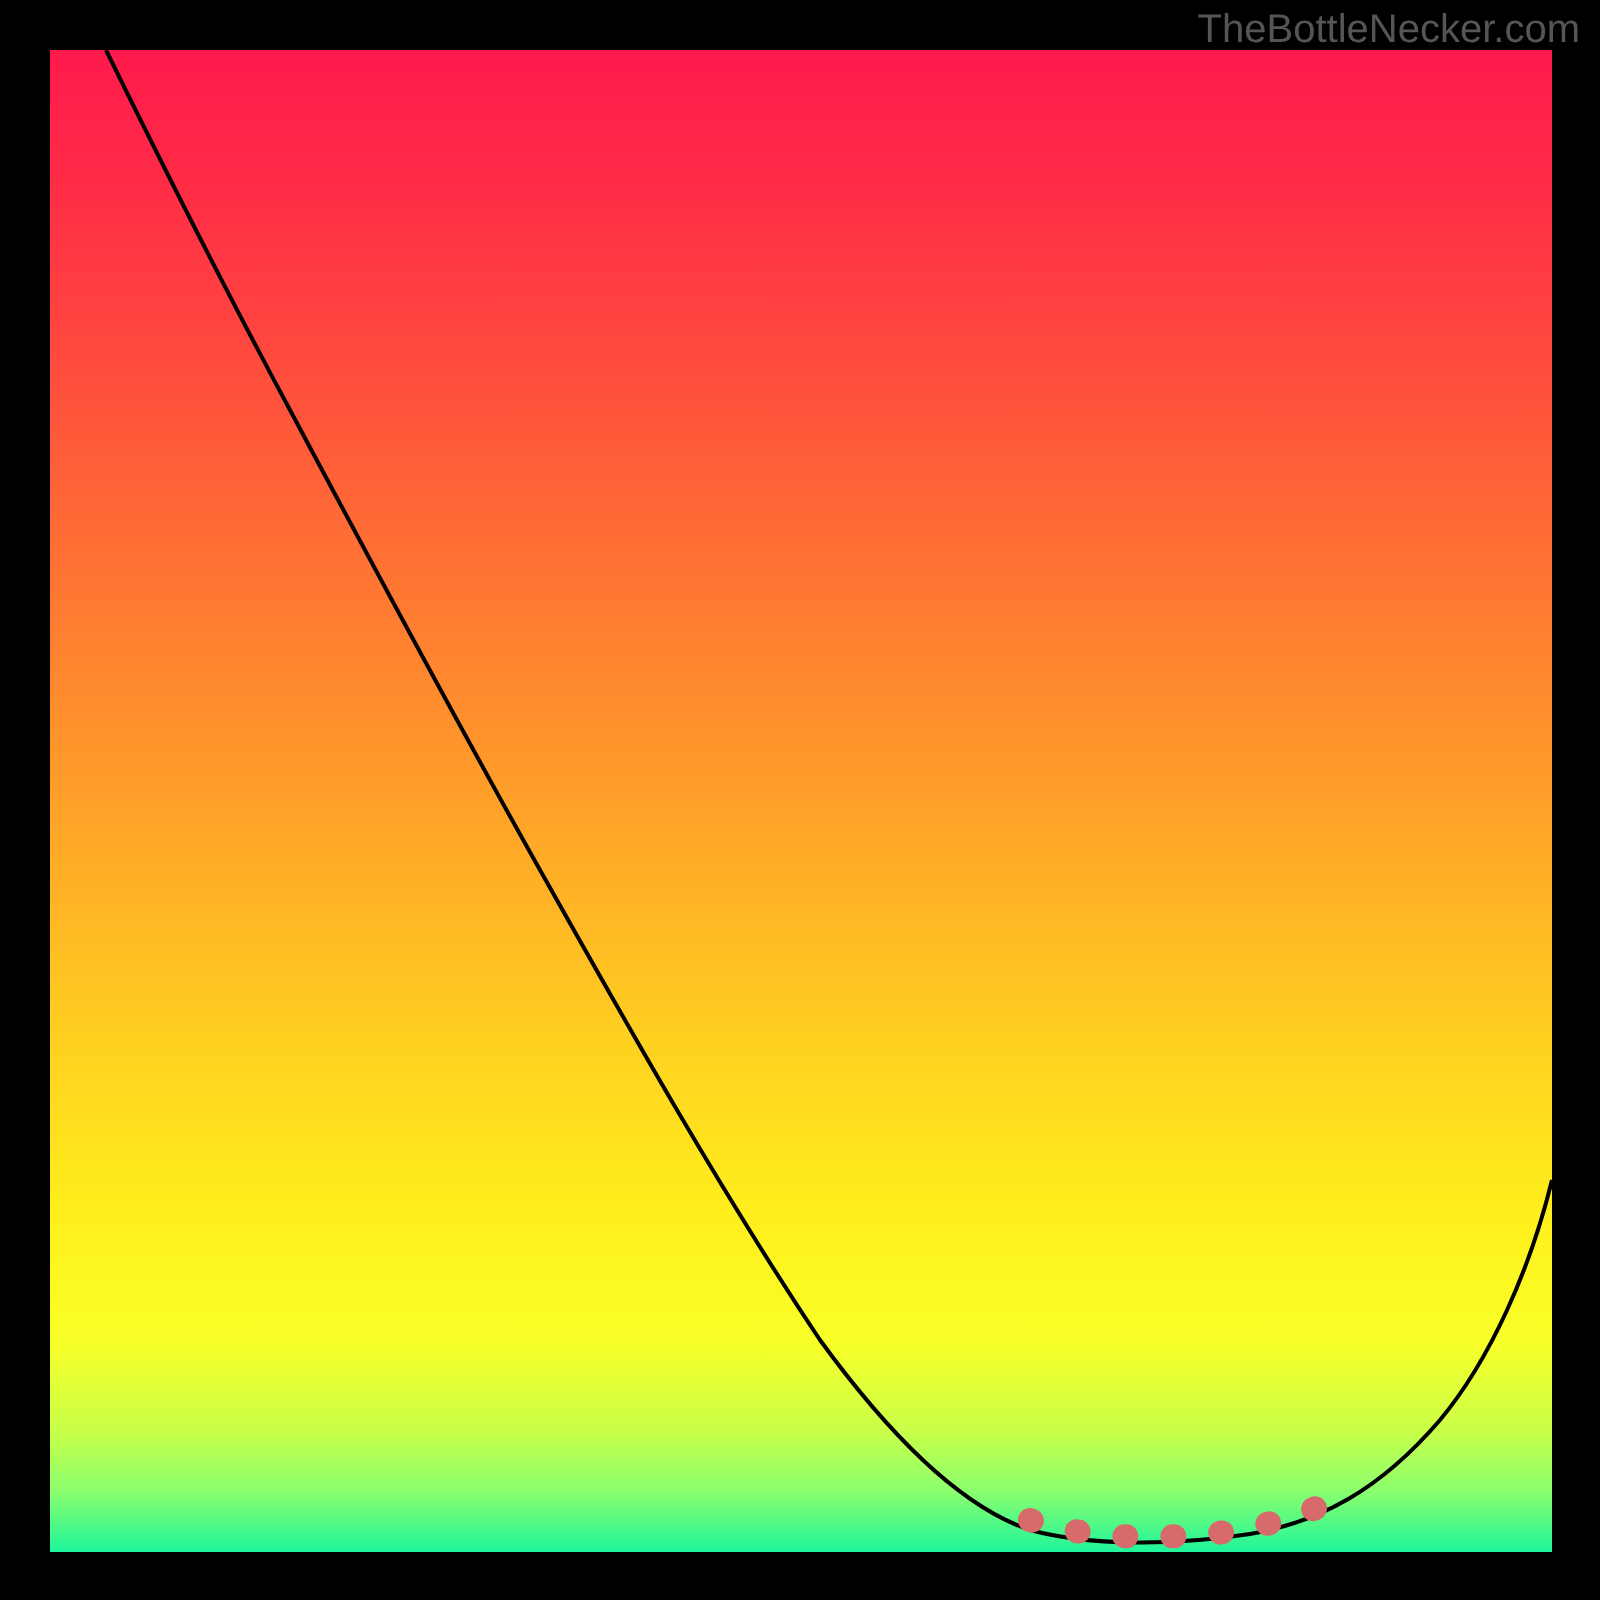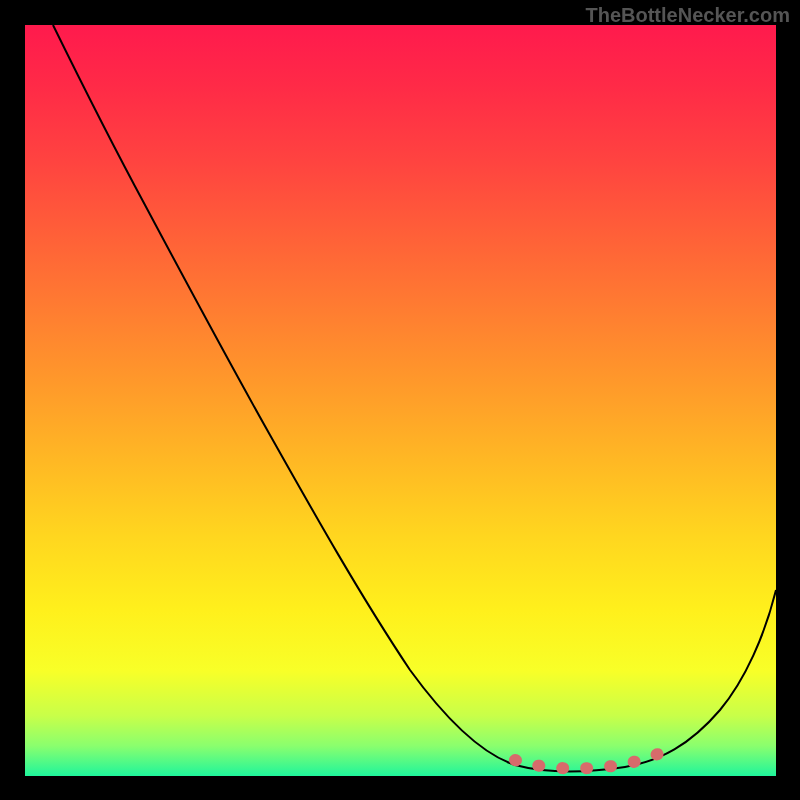--- a/index.html
+++ b/index.html
@@ -15,21 +15,21 @@
     position: relative;
     width: 800px;
     height: 800px;
   }
   .attribution {
     position: absolute;
     top: 4px;
     right: 10px;
     color: #555555;
     font-size: 20px;
-    font-weight: bold;
+    font-weight: normal;
     z-index: 10;
   }
   .plot-area {
     position: absolute;
     left: 25px;
     top: 25px;
     width: 751px;
     height: 751px;
     background: linear-gradient(to bottom,
       #ff1a4d 0%,

